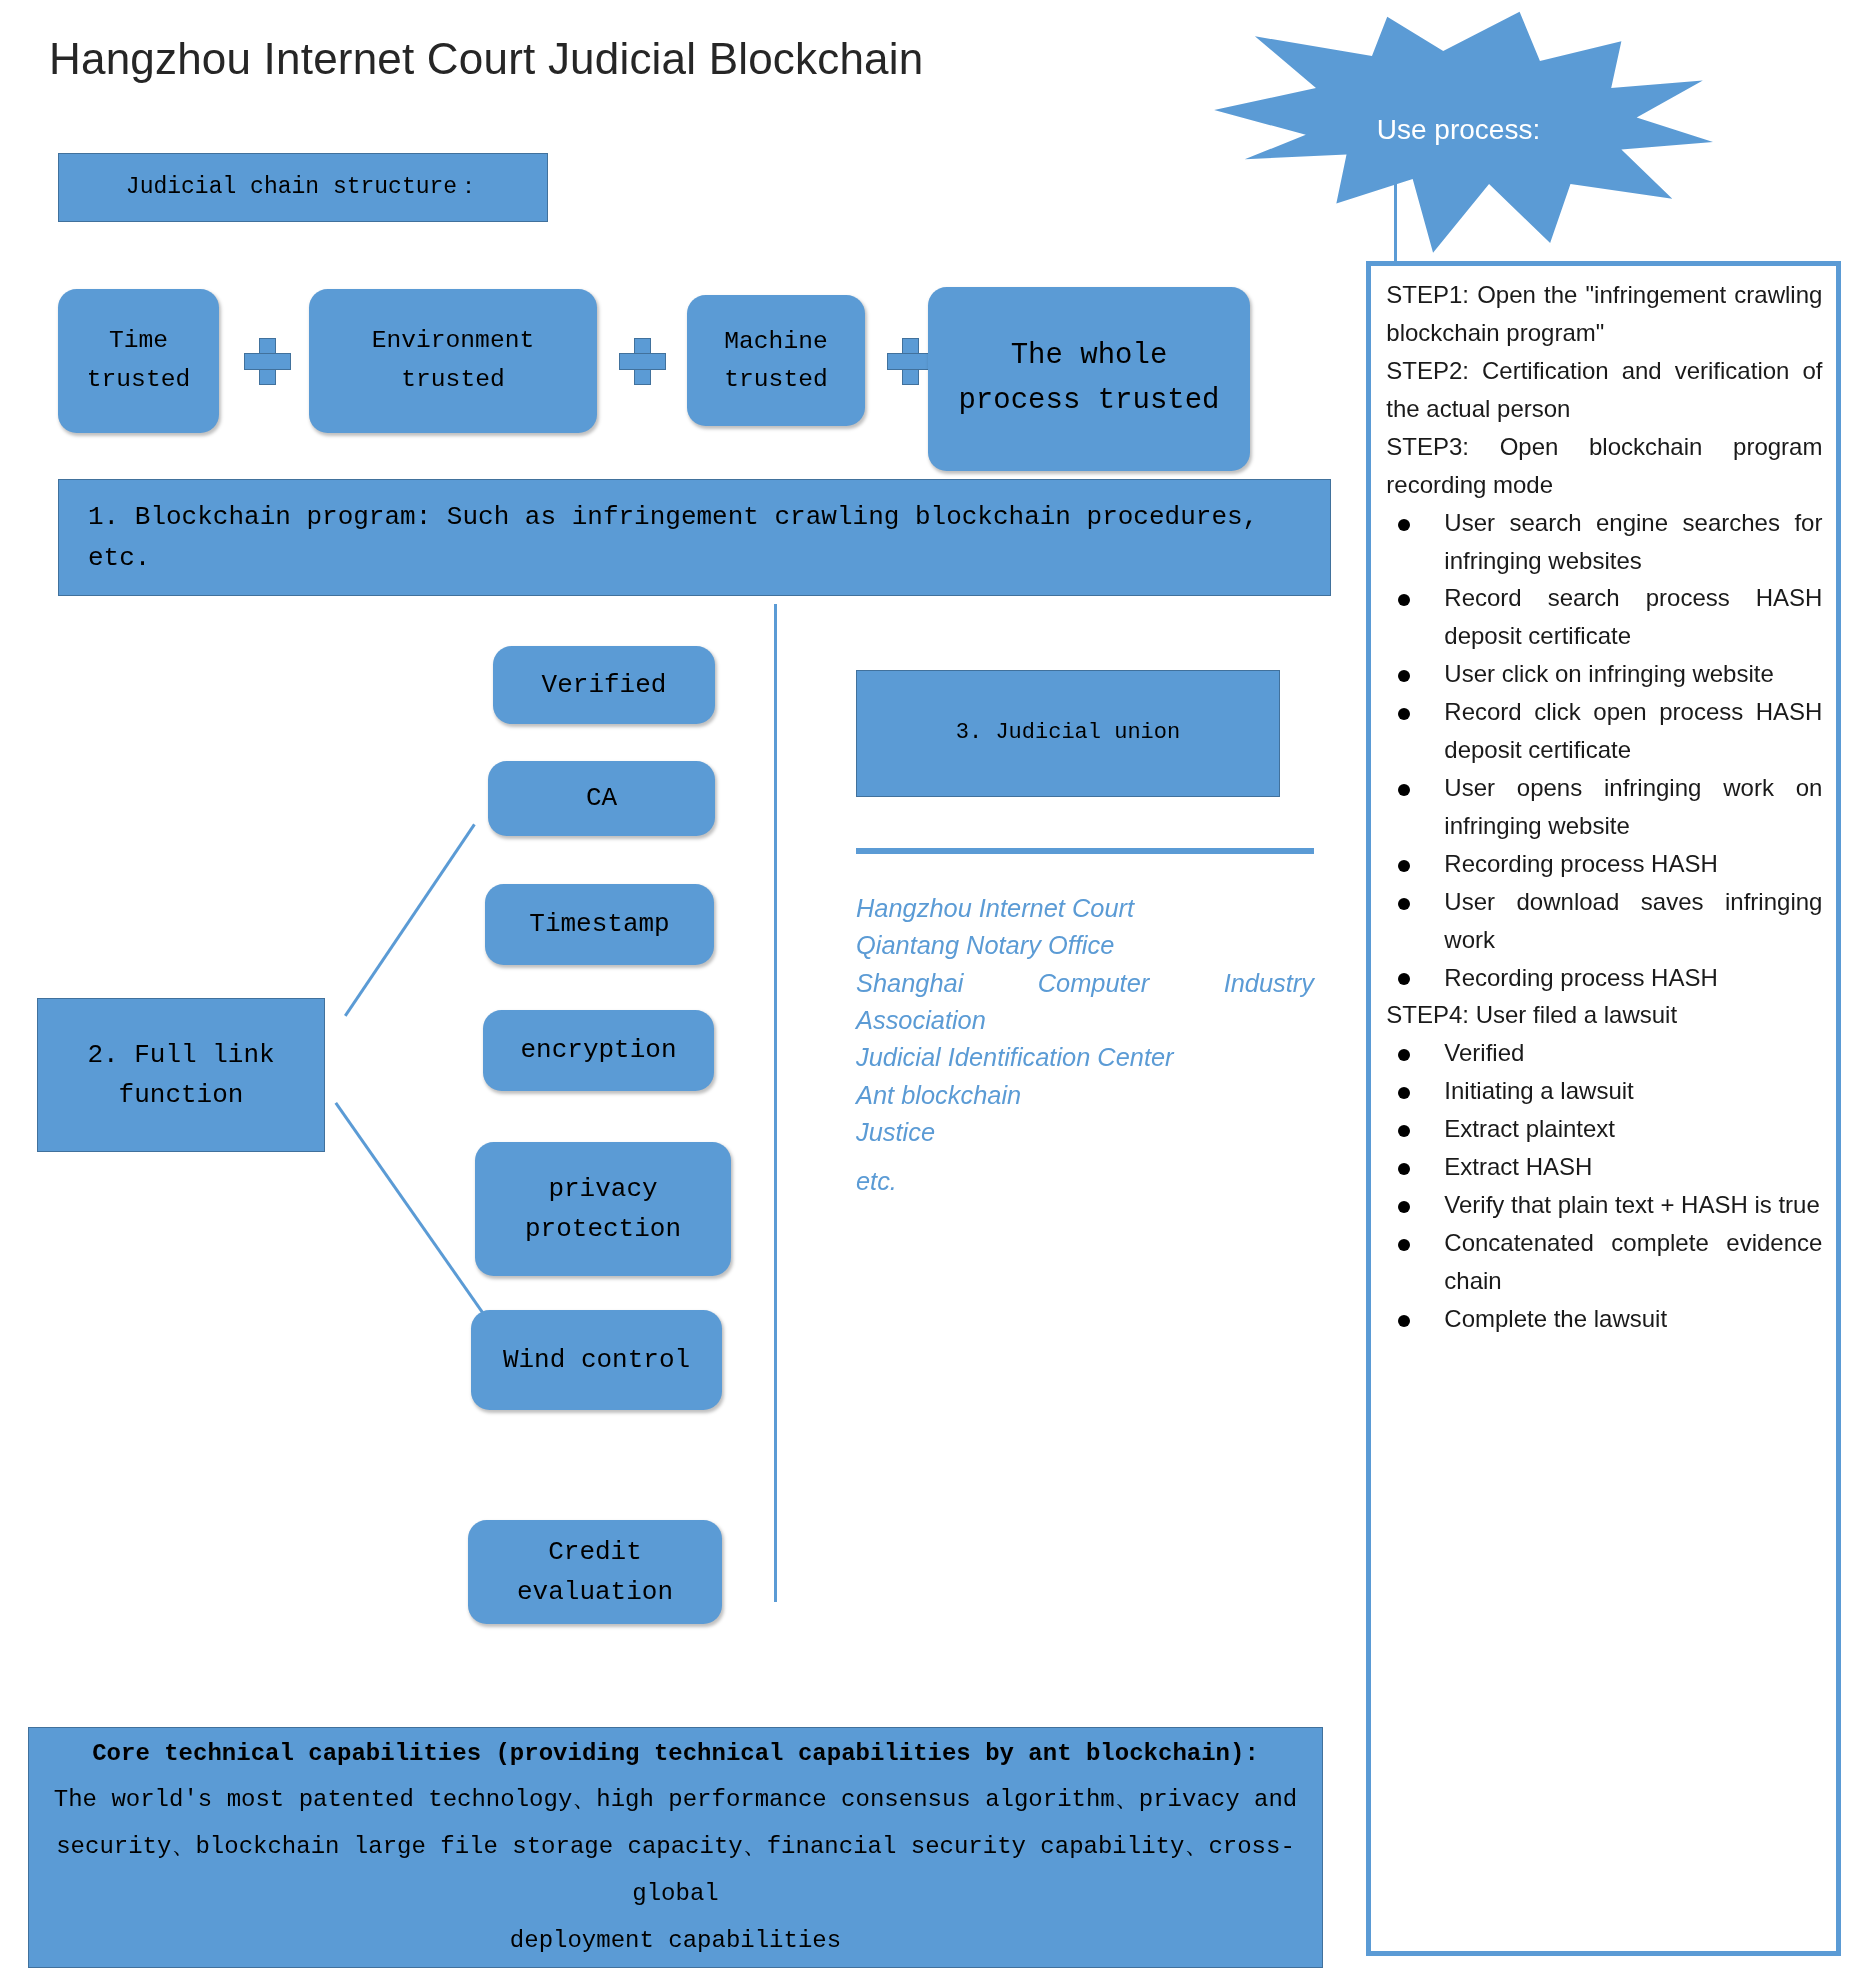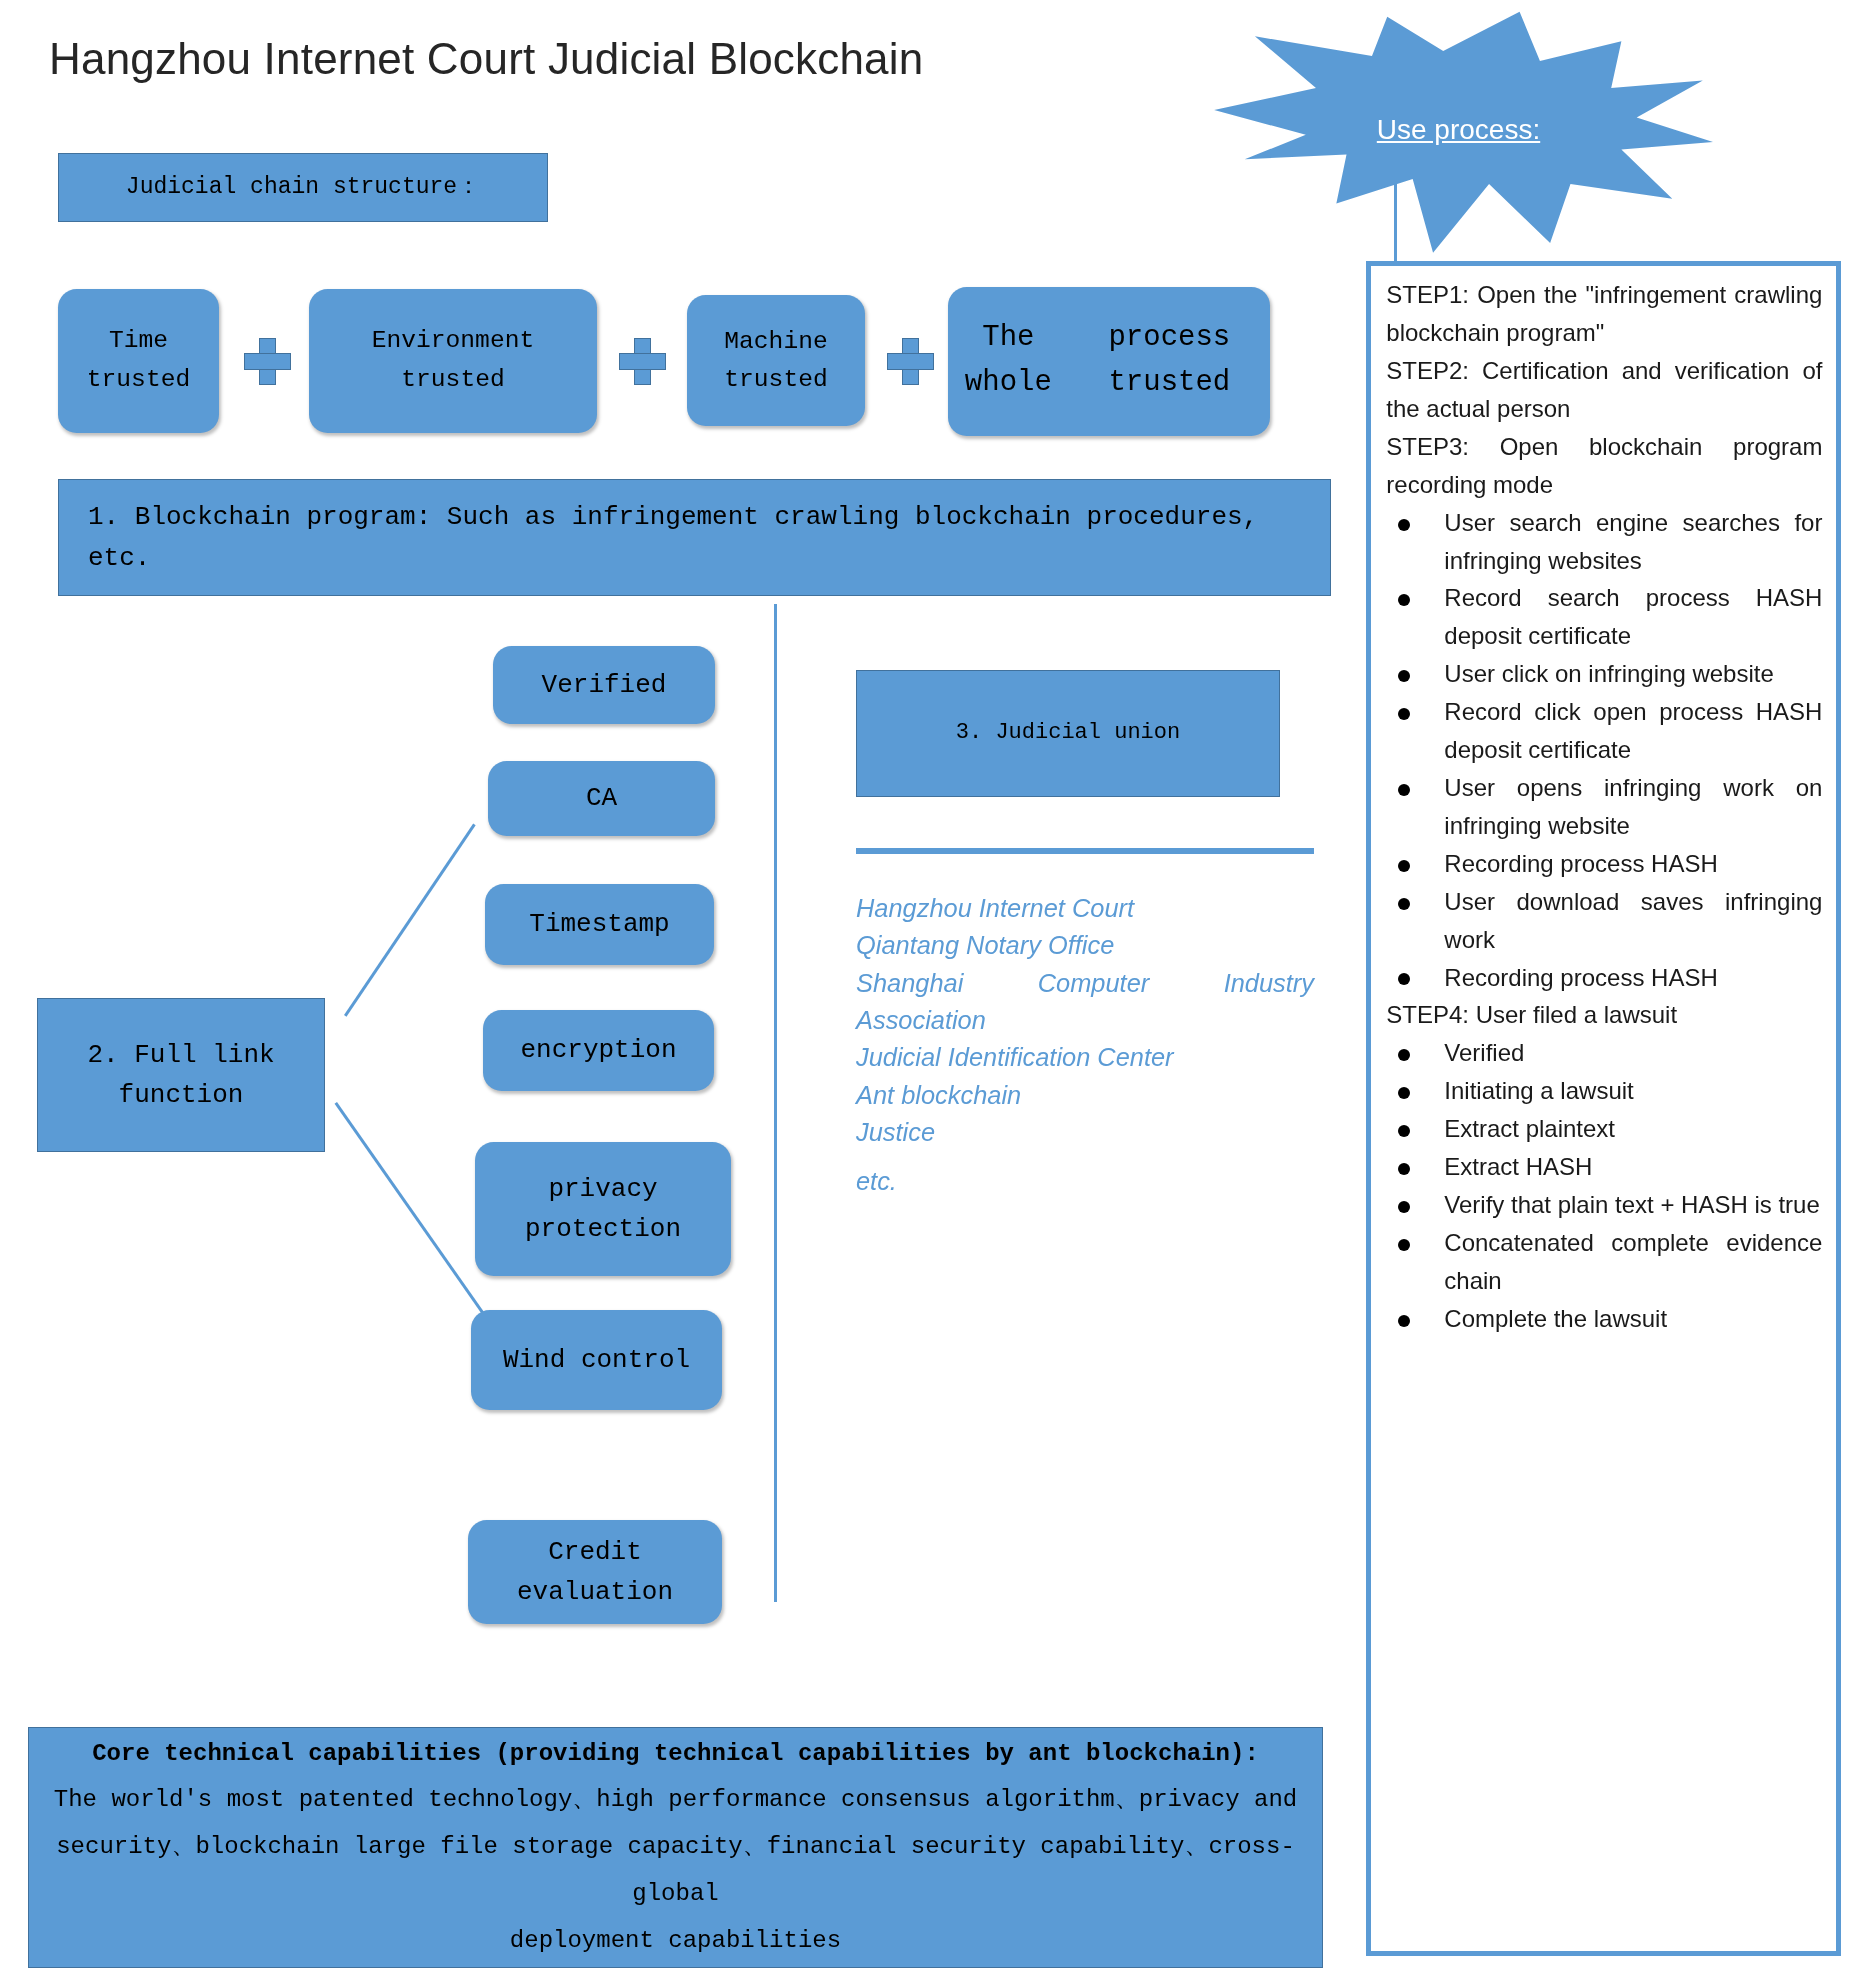--- a/index.html
+++ b/index.html
@@ -109,21 +109,21 @@
       2% 42%, 22% 33%, 10% 12%, 33% 20%, 36% 4%, 47% 18%,
       62% 2%, 66% 22%, 82% 14%, 80% 33%, 98% 30%, 85% 45%,
       100% 55%, 82% 58%, 92% 78%, 72% 72%, 68% 96%, 56% 72%,
       45% 100%, 41% 70%, 26% 80%, 28% 60%, 8% 62%, 20% 52%
     );
     filter:drop-shadow(2.5px 3.4px 3.4px rgba(0,0,0,.28));
   }
   #use-process-burst .label{
     position:absolute;left:0;top:0;width:100%;height:100%;
     display:flex;align-items:center;justify-content:center;
-    color:#fff;font-size:28px;text-decoration:underline;
+    color:#fff;font-size:28px;
   }
   #burst-tail{
     position:absolute;left:1394px;top:166px;width:2.5px;height:100px;
     background:#5B9BD5;
   }
 
   
   #steps-panel{
     position:absolute;left:1366px;top:261px;width:475px;height:1695px;
     border:5.1px solid #5B9BD5;background:#fff;box-sizing:border-box;
@@ -173,21 +173,21 @@
 
     <div class="plus" style="left:619px;top:58px;"></div>
 
     <div class="blue round trust-box" style="left:687px;top:15.3px;width:178px;height:131px;flex-direction:column;">
       <span>Machine</span>
       <span>trusted</span>
     </div>
 
     <div class="plus" style="left:887px;top:58px;"></div>
 
-    <div class="blue round trust-box" style="left:948px;top:6.8px;width:322px;height:149px;flex-direction:row;font-size:29px;">
+    <div class="blue round trust-box" style="left:928px;top:6.8px;width:322px;height:184px;flex-direction:column;font-size:29px;">
       <span>The whole</span>
       <span>process trusted</span>
     </div>
   </div>
 
   <div id="banner-blockchain-program" class="blue rect">
     <span>1. Blockchain program: Such as infringement crawling blockchain procedures, etc.</span>
   </div>
 
   <div id="vertical-divider"></div>

